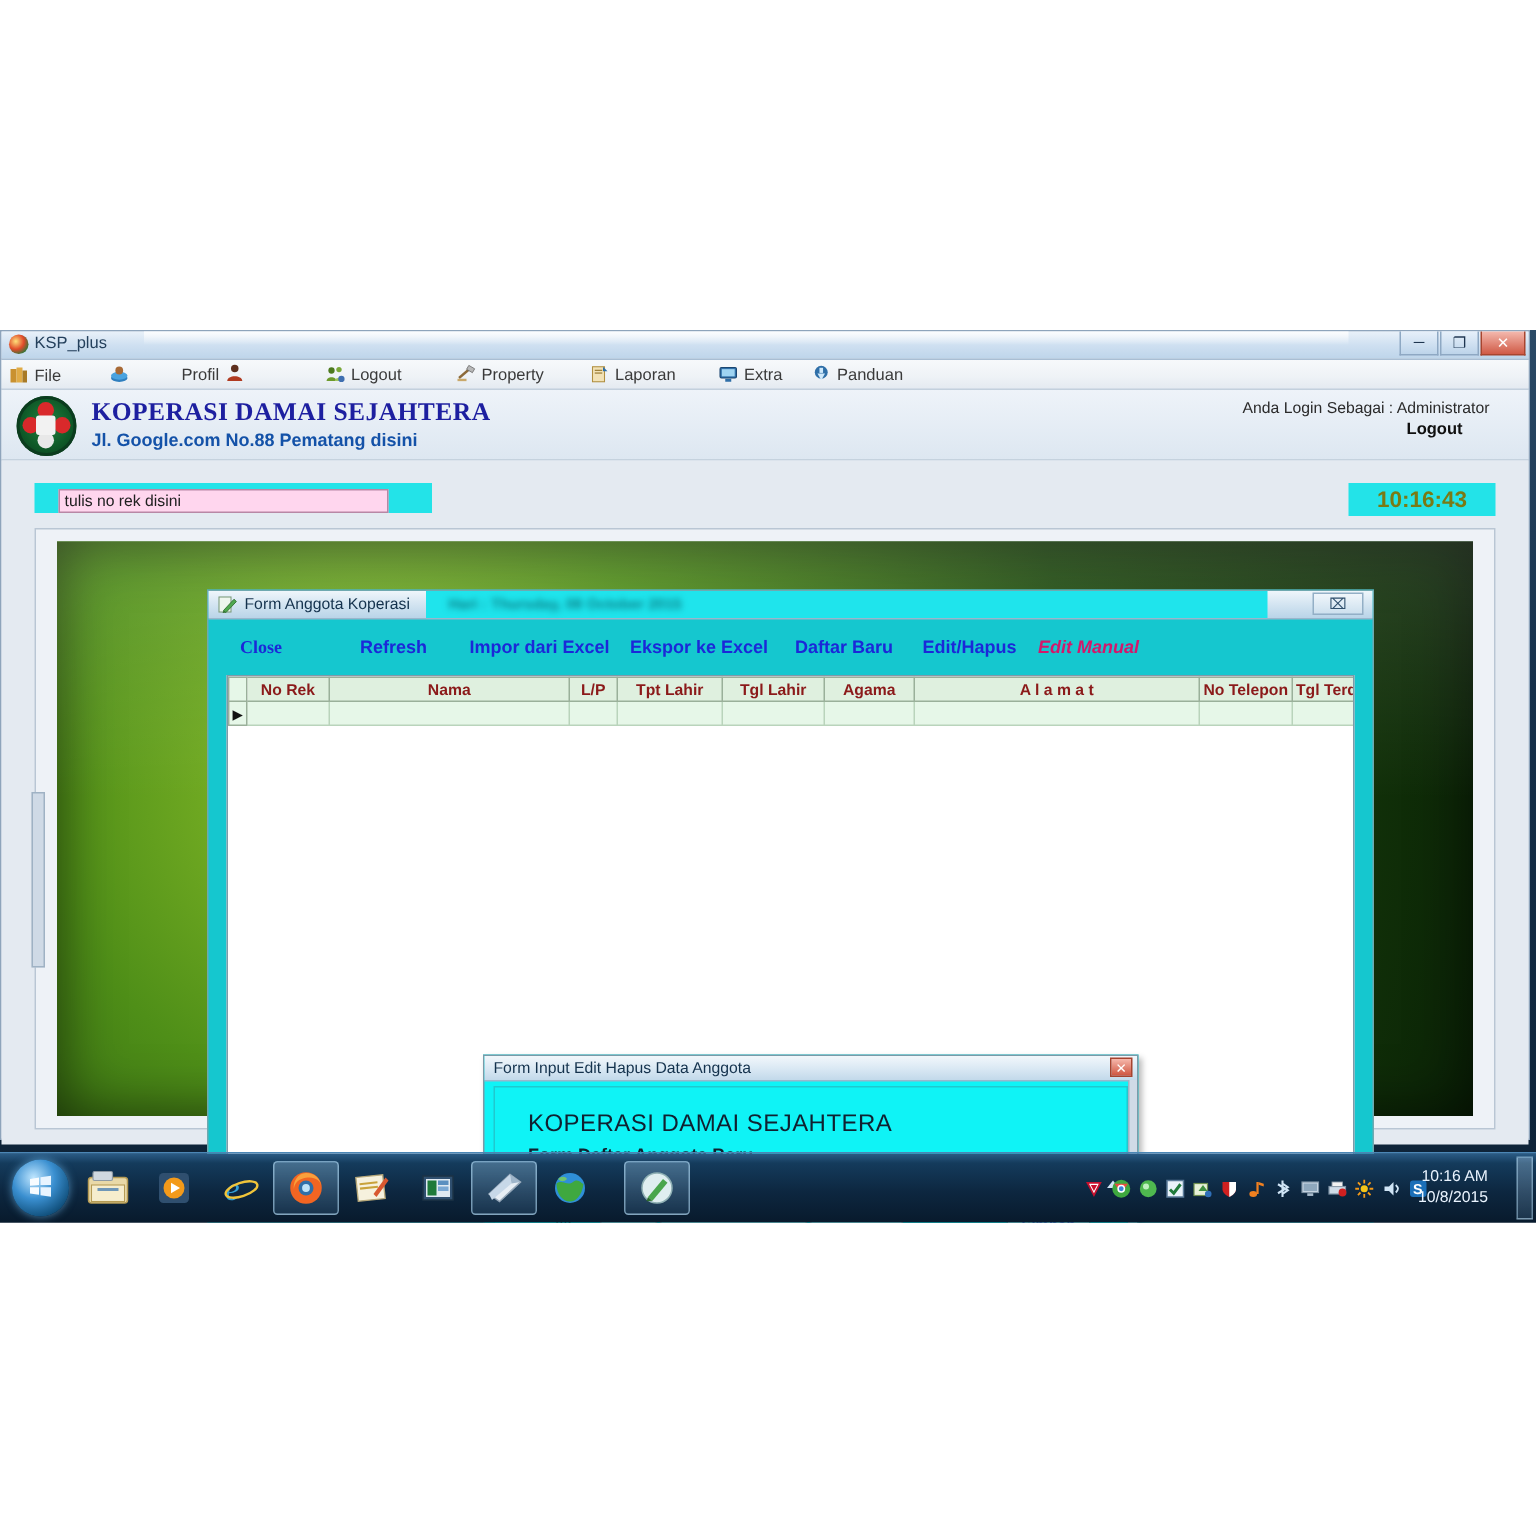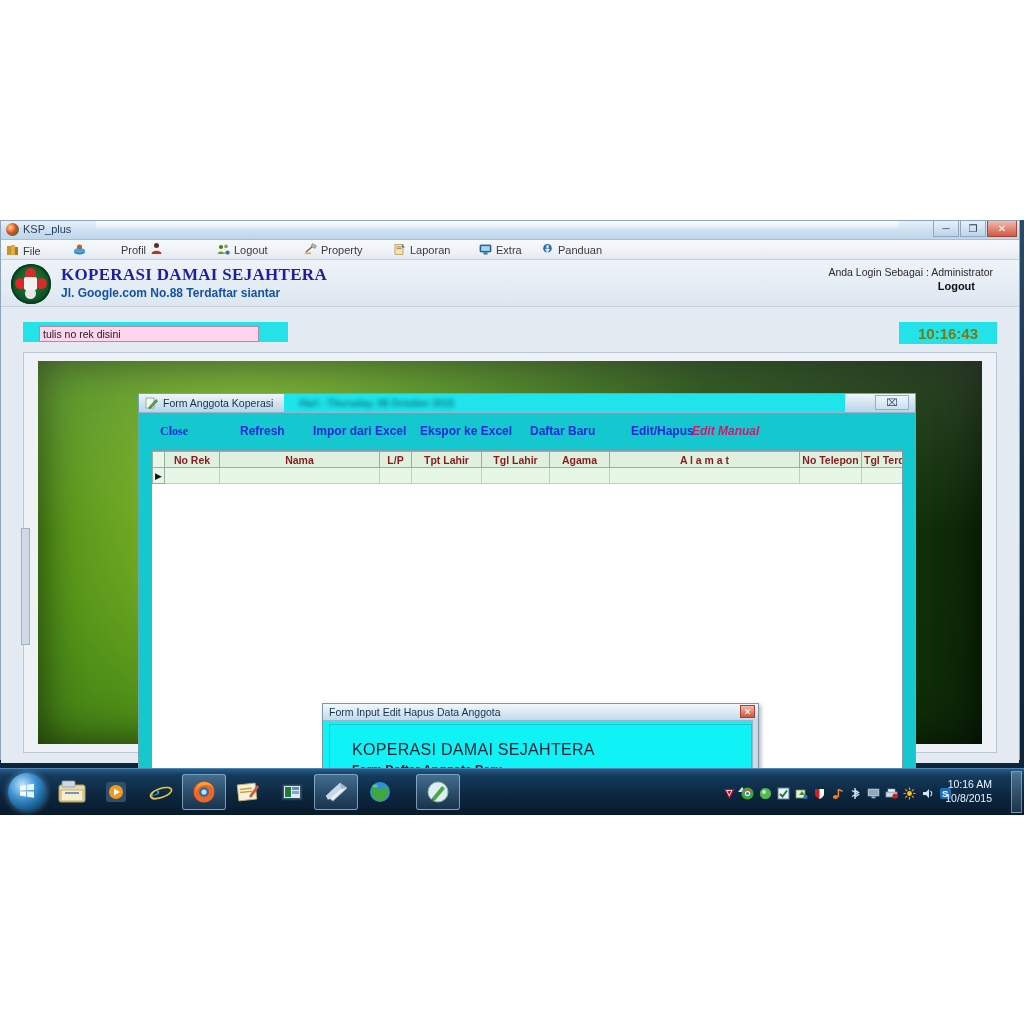--- a/index.html
+++ b/index.html
@@ -415,21 +415,21 @@
 
       <div id="brand">
         <div id="logo">
           <span class="petal p3"></span>
           <span class="petal p1"></span>
           <span class="petal p2"></span>
           <span class="petal p4"></span>
           <span class="core"></span>
         </div>
         <div class="bname">KOPERASI DAMAI SEJAHTERA</div>
-        <div class="baddr">Jl. Google.com No.88 Terdaftar siantar</div>
+        <div class="baddr">Jl. Google.com No.88 Pematang disini</div>
         <div class="loginas">Anda Login Sebagai : Administrator</div>
         <div class="logout">Logout</div>
       </div>
 
       <div id="appbody">
 
         <div id="norek-wrap">
           <input id="norek-input" type="text" placeholder="tulis no rek disini" value="tulis no rek disini" style="">
         </div>
 
@@ -457,21 +457,21 @@
             <span class="x">⌧</span>
           </div>
 
           <div id="child1-inner">
             <div id="c1-toolbar">
               <span class="tlink" style="left:15px;font-family:Liberation Serif, serif;">Close</span>
               <span class="tlink" style="left:95px;">Refresh</span>
               <span class="tlink" style="left:168px;">Impor dari Excel</span>
               <span class="tlink" style="left:275px;">Ekspor ke Excel</span>
               <span class="tlink" style="left:385px;">Daftar Baru</span>
-              <span class="tlink" style="left:486px;">Edit/Hapus</span>
+              <span class="tlink" style="left:470px;">Edit/Hapus</span>
               <span class="tlink manual" style="left:547px;">Edit Manual</span>
             </div>
 
             <div id="grid">
               <table>
                 <colgroup>
                   <col style="width:12px">
                     <col style="width:55px">
                     <col style="width:160px">
                   <col style="width:32px">

